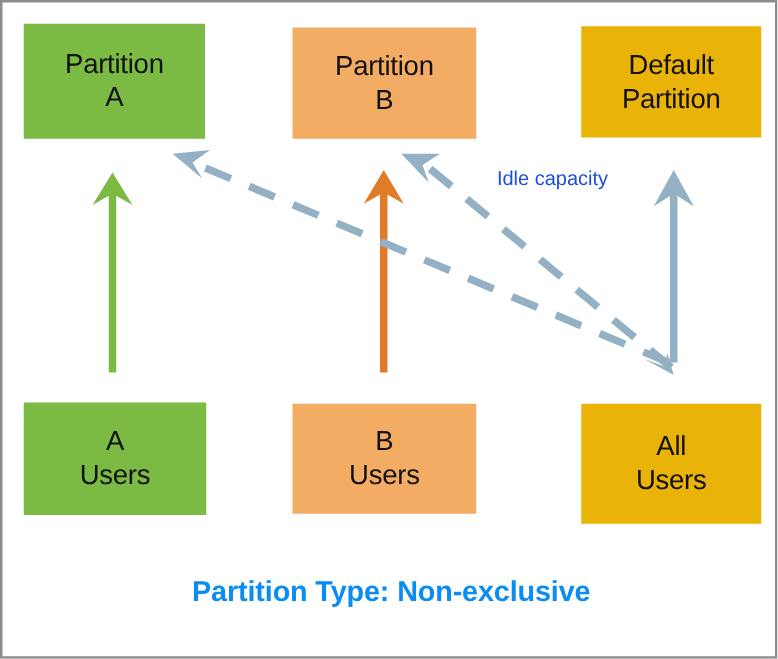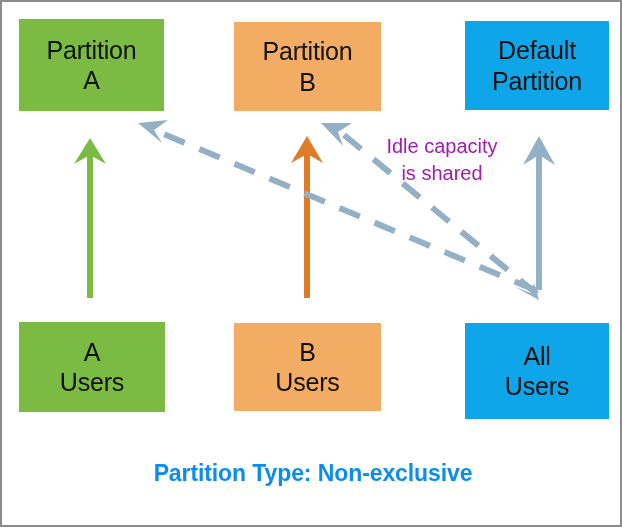--- a/index.html
+++ b/index.html
@@ -20,30 +20,30 @@
 
   
   .node {
     position: absolute;
     display: flex;
     flex-direction: column;
     align-items: center;
     justify-content: center;
     text-align: center;
     color: #111111;
-    font-size: 25px;
+    font-size: 22px;
     line-height: 1.22;
     letter-spacing: -0.2px;
     box-sizing: border-box;
   }
   .node .ln { display: block; white-space: nowrap; }
 
   .green { background: #7cbb43; }
   .orange { background: #f2ac63; }
-  .grey  { background: #0ea5e9; }
+  .grey  { background: #eab308; }
 
   
   #part-a    { left: 17px;  top: 17px;  width: 145px; height: 92px; }
   #part-b    { left: 232px; top: 20px;  width: 147px; height: 89px; }
   #part-def  { left: 463px; top: 19px;  width: 144px; height: 89px; }
   
   #users-a   { left: 17px;  top: 320px; width: 146px; height: 90px; }
   #users-b   { left: 232px; top: 321px; width: 147px; height: 88px; }
   #users-all { left: 463px; top: 321px; width: 144px; height: 96px; }
 
@@ -55,23 +55,23 @@
     pointer-events: none;
   }
 
   
   #idle-note {
     position: absolute;
     left: 378px;
     top: 131px;
     width: 124px;
     text-align: center;
-    font-size: 20px;
+    font-size: 16px;
     line-height: 1.35;
-    color: #a21caf;
+    color: #1d4ed8;
   }
   #idle-note .ln { display: block; white-space: nowrap; }
 
   #caption {
     position: absolute;
     left: 0;
     top: 458px;
     width: 622px;
     text-align: center;
     font-size: 23px;
@@ -141,18 +141,17 @@
 
     <g>
       <line x1="535" y1="292" x2="336" y2="128" stroke="#93b0c4" stroke-width="6" stroke-linecap="butt" stroke-dasharray="22 16"></line>
       <path d="M 319 121 L 350 121 L 336 130 L 341 144 Z" fill="#93b0c4"></path>
     </g>
 
   </svg>
 
   <div id="idle-note">
     <span class="ln">Idle capacity</span>
-    <span class="ln">is shared</span>
   </div>
 
   <div id="caption">Partition Type: Non-exclusive</div>
 
 </div>
 
 </body></html>

